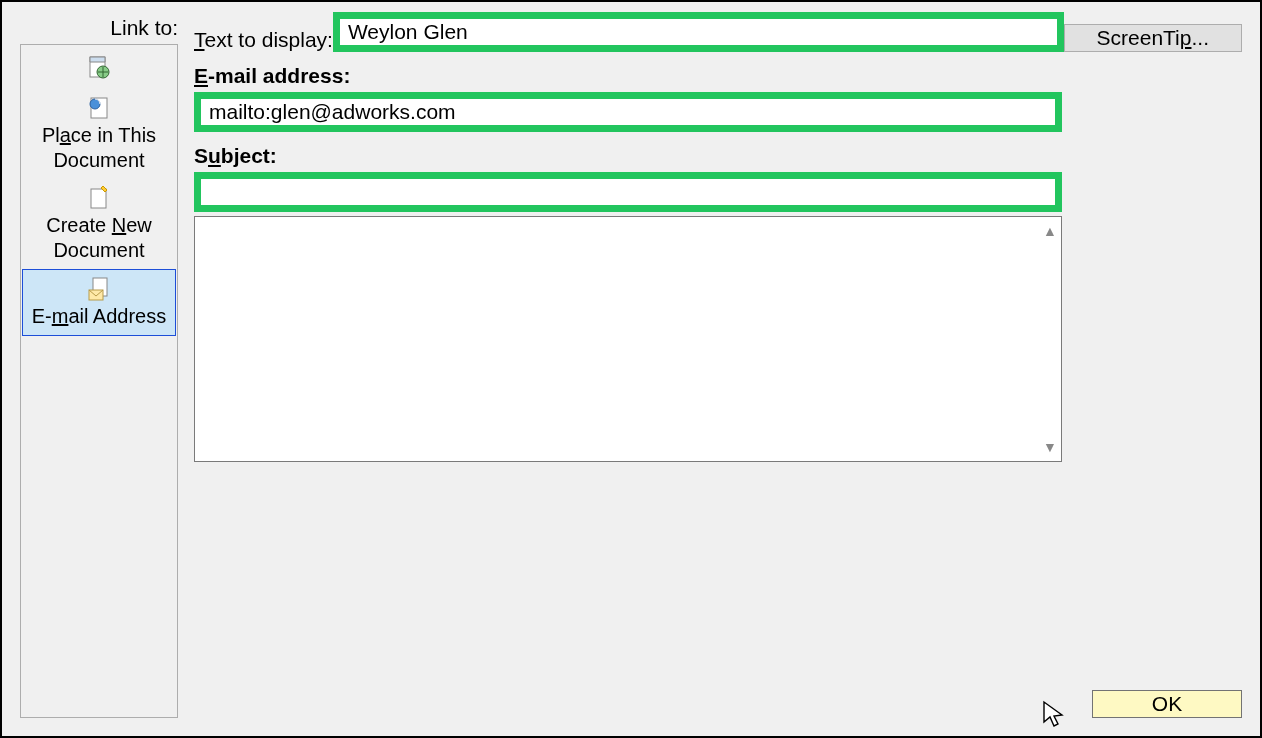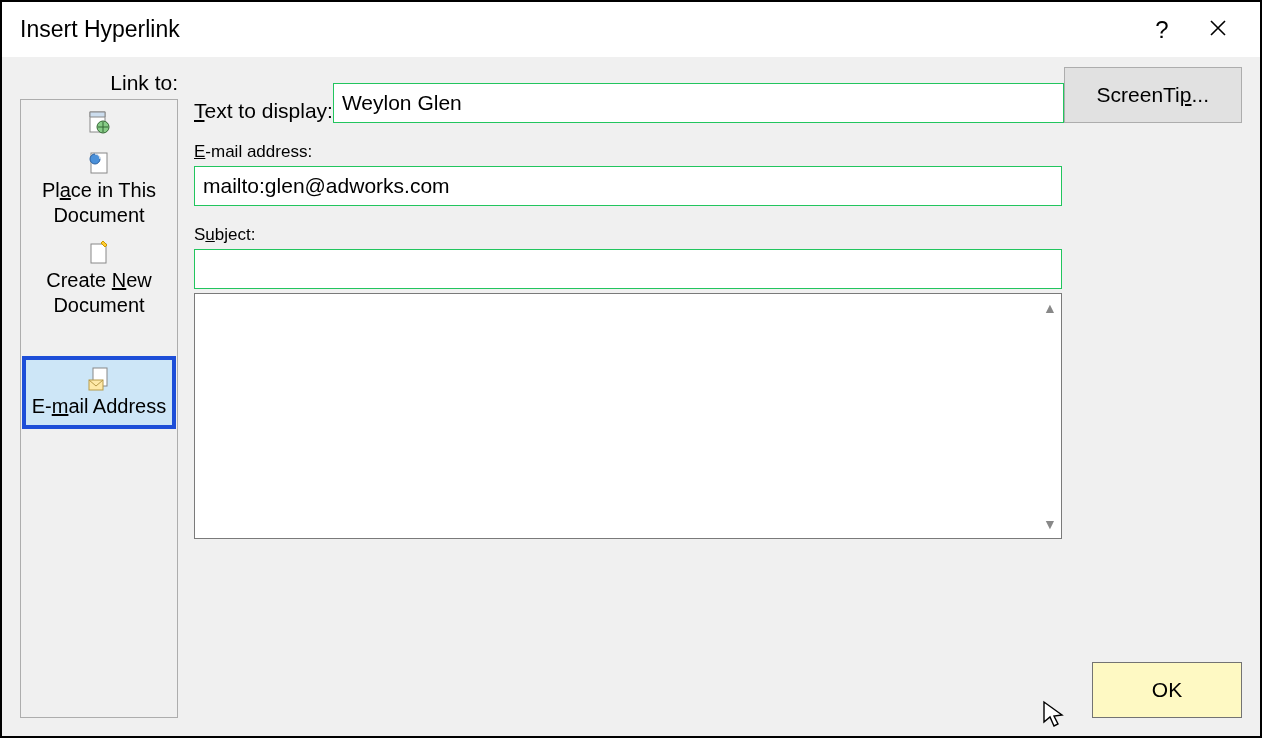--- a/index.html
+++ b/index.html
@@ -70,69 +70,69 @@
     width: 100%;
     text-align: center;
     padding: 6px 2px 6px 2px;
     font-size: 20px;
     color: #000;
     cursor: pointer;
     line-height: 1.25;
   }
   .linkto-item.selected {
     background: #cde6f7;
-    border: 4px solid #1d4ed8;
-    margin-top: 32px;
+    border: 1px solid #1d4ed8;
   }
   .linkto-item .ic {
     display: block;
     margin: 0 auto 2px auto;
     width: 26px;
     height: 26px;
   }
   .maincol {
     flex: 1;
     display: flex;
     flex-direction: column;
   }
   .row-top {
     display: flex;
     align-items: flex-end;
     margin-top: 0;
   }
   .lbl { font-size: 21px; color:#000; white-space: nowrap; }
   .txt {
     height: 40px;
-    border: 1px solid #22c55e;
+    border: 7px solid #22c55e;
     background: #fff;
     font-size: 21px;
     padding: 2px 8px;
     color: #000;
     font-family: inherit;
   }
   .txt-display { flex: 1; }
   .btn {
-    height: 56px;
+    height: 28px;
     min-width: 150px;
     padding: 0 32px;
     background: #e1e1e1;
     border: 1px solid #adadad;
     font-size: 21px;
     color: #000;
     cursor: pointer;
     font-family: inherit;
   }
   .btn.primary {
     background: #fef9c3;
     border: 1px solid #737373;
     margin-left: 24px;
   }
   .section-label {
-    margin-top: 19px;
-    font-size: 17px;
+    margin-top: 12px;
+    font-size: 21px;
+    font-weight: bold;
   }
   .txt-full {
     width: 868px;
     margin-top: 4px;
   }
   .listbox {
     width: 868px;
     height: 246px;
     border: 1px solid #7a7a7a;
     background: #fff;
@@ -166,29 +166,20 @@
     pointer-events: none;
     z-index: 10;
   }
   u.ak { text-decoration: underline; }
 </style>
 </head>
 <body>
 
 <div class="dialog">
 
-  <div class="titlebar">
-    <div class="title">Insert Hyperlink</div>
-    <div class="ctrl">?</div>
-    <div class="ctrl">
-      <svg width="20" height="20" viewBox="0 0 20 20">
-          <path d="M3 3 L17 17 M17 3 L3 17" stroke="#000" stroke-width="1.6" fill="none"></path>
-        </svg>
-    </div>
-  </div>
 
   <div class="body">
 
     <div class="leftcol">
       <div class="linkto-label">Link to:</div>
       <div class="linkto-list">
 
         <div class="linkto-item">
           <svg class="ic" viewBox="0 0 26 26">
             <rect x="4" y="2" width="15" height="20" fill="#fff" stroke="#888"></rect>

